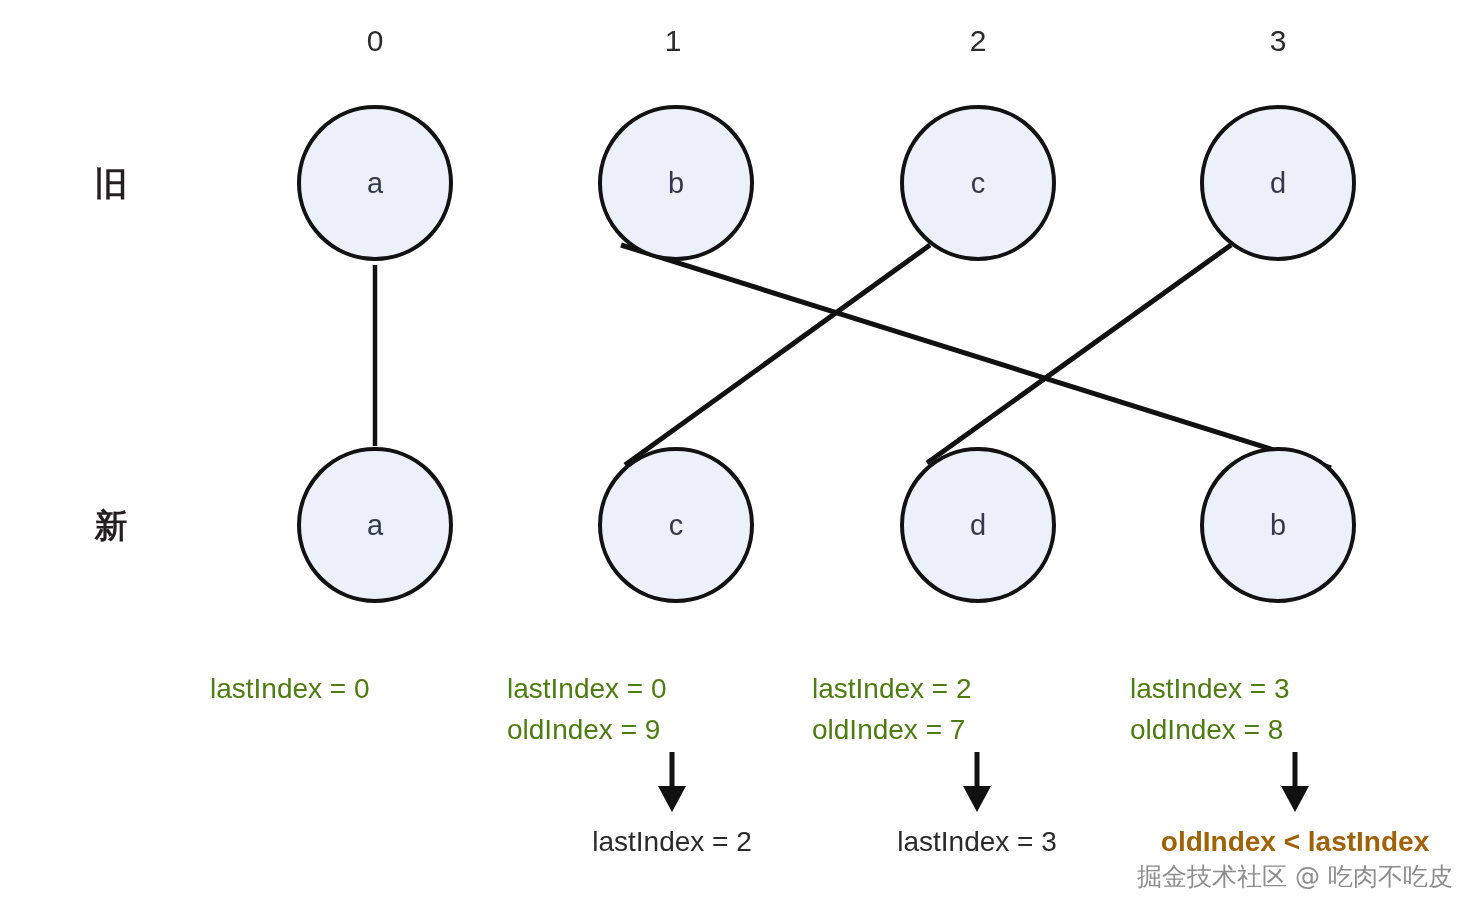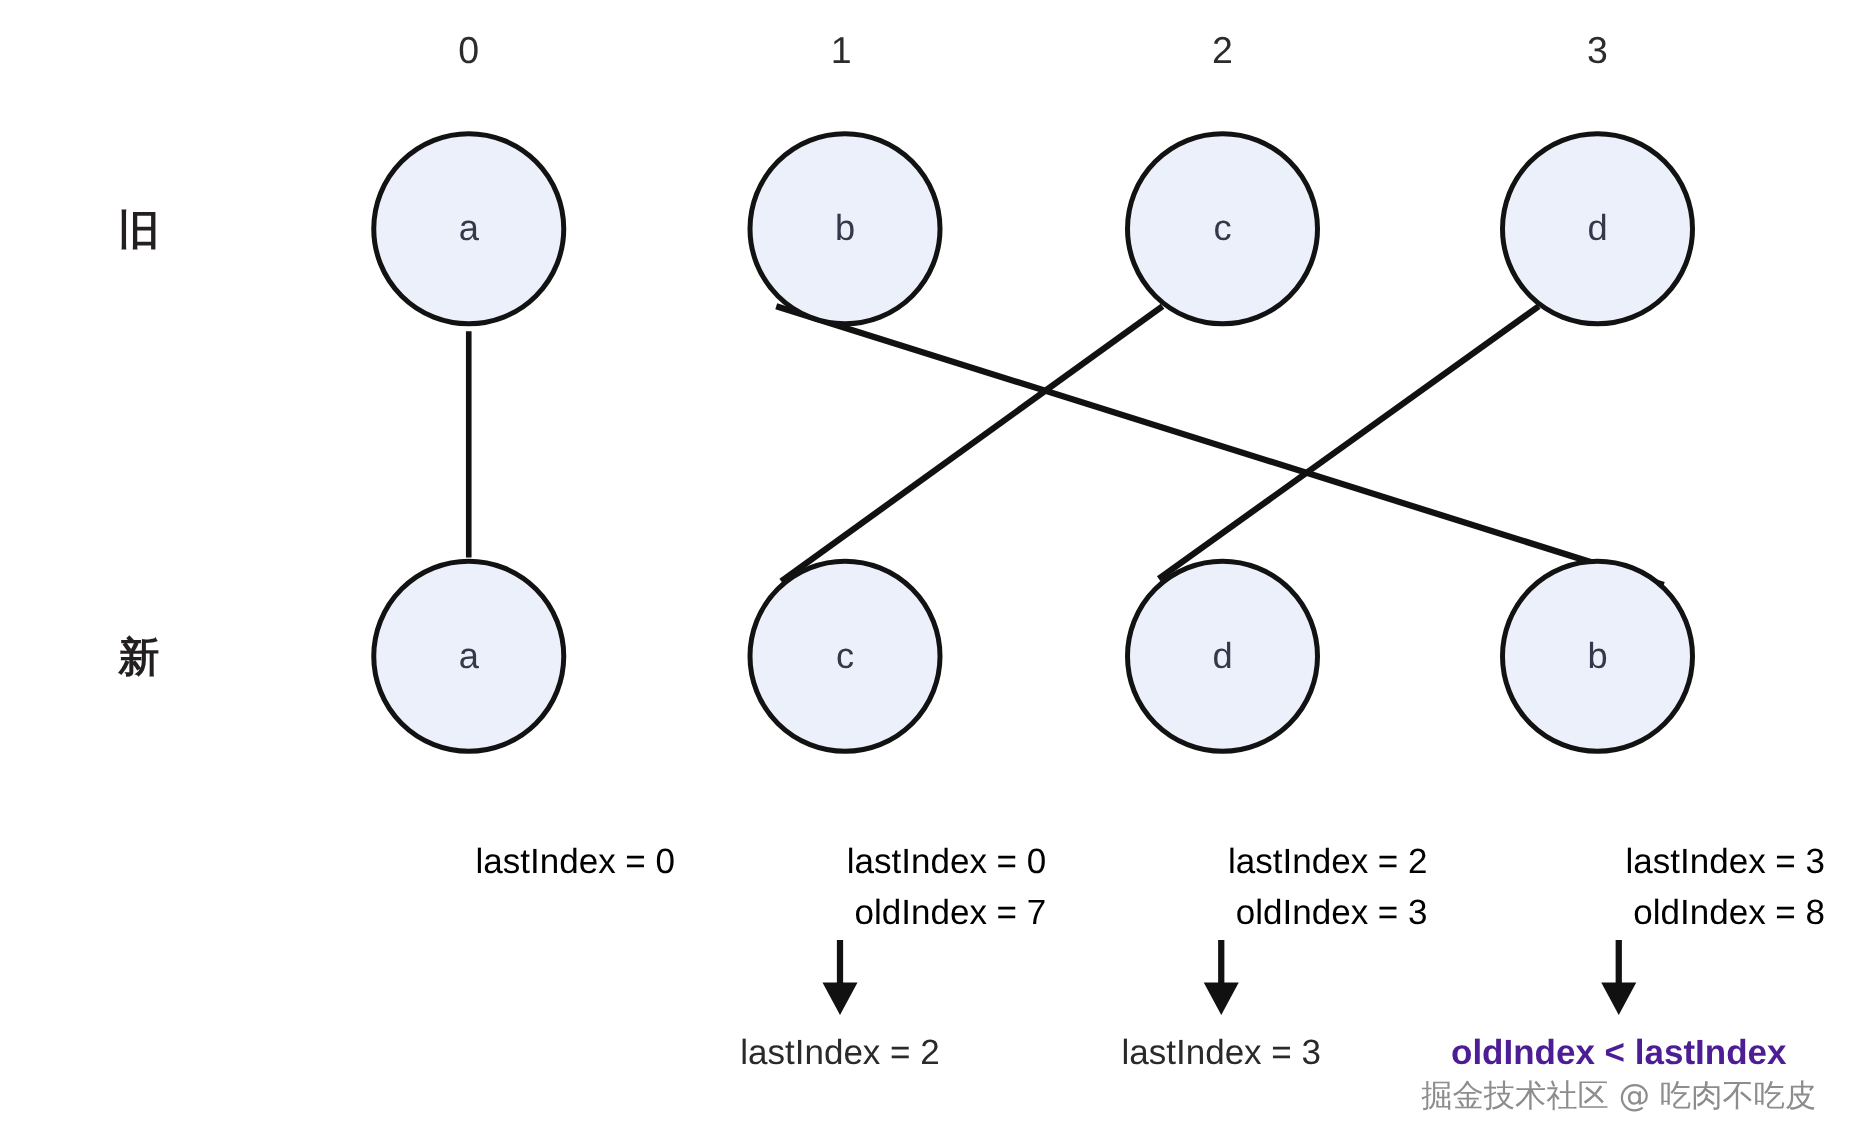--- a/index.html
+++ b/index.html
@@ -63,40 +63,40 @@
   .node-label {
     font-size: 29px;
     line-height: 29px;
     color: #33394a;
     font-family: "Liberation Sans", "DejaVu Sans", sans-serif;
     user-select: none;
   }
   .note {
     position: absolute;
     width: 330px;
-    text-align: right;
+    text-align: left;
     font-size: 28px;
     line-height: 41px;
-    color: #000000;
+    color: #4d7c0f;
     white-space: nowrap;
     font-family: "Liberation Sans", "DejaVu Sans", sans-serif;
   }
   .note-line { display: block; }
   .result {
     position: absolute;
     width: 330px;
     text-align: center;
     font-size: 28px;
     line-height: 34px;
     color: #2a2a2a;
     white-space: nowrap;
     font-family: "Liberation Sans", "DejaVu Sans", sans-serif;
   }
   .result.highlight {
-    color: #4c1d95;
+    color: #a16207;
     font-weight: bold;
   }
   .watermark {
     position: absolute;
     width: 420px;
     text-align: center;
     font-size: 25px;
     line-height: 30px;
     color: #8d8d8d;
     white-space: nowrap;
@@ -165,26 +165,26 @@
   <div class="node" style="left:1200px; top:447px;">
     <span class="node-label">b</span>
   </div>
 
   <div class="note" style="left:210px; top:668px;">
     <span class="note-line">lastIndex = 0</span>
   </div>
 
   <div class="note" style="left:507px; top:668px;">
     <span class="note-line">lastIndex = 0</span>
-    <span class="note-line">oldIndex = 7</span>
+    <span class="note-line">oldIndex = 9</span>
   </div>
 
   <div class="note" style="left:812px; top:668px;">
     <span class="note-line">lastIndex = 2</span>
-    <span class="note-line">oldIndex = 3</span>
+    <span class="note-line">oldIndex = 7</span>
   </div>
 
   <div class="note" style="left:1130px; top:668px;">
     <span class="note-line">lastIndex = 3</span>
     <span class="note-line">oldIndex = 8</span>
   </div>
 
   <div class="result" style="left:507px; top:825px;">lastIndex = 2</div>
   <div class="result" style="left:812px; top:825px;">lastIndex = 3</div>
   <div class="result highlight" style="left:1130px; top:825px;">oldIndex &lt; lastIndex</div>

